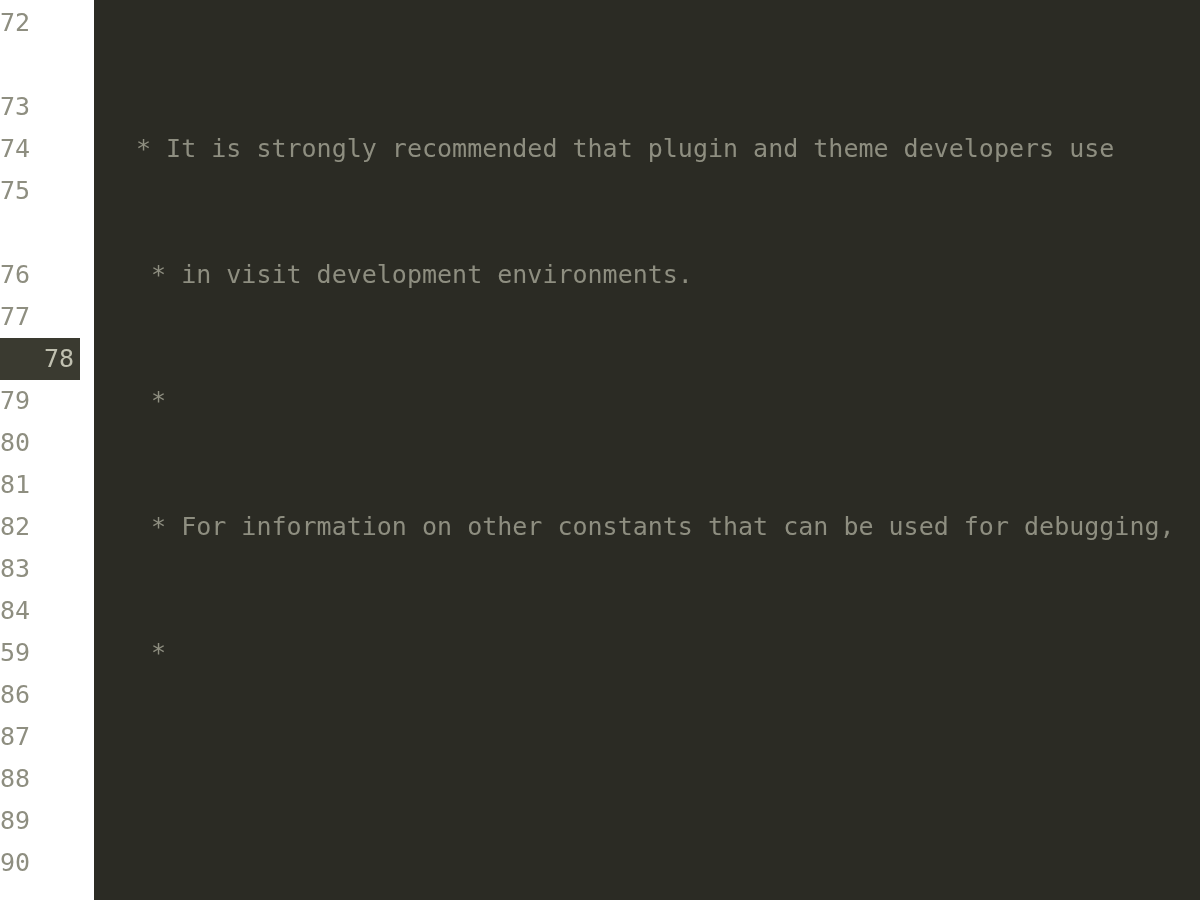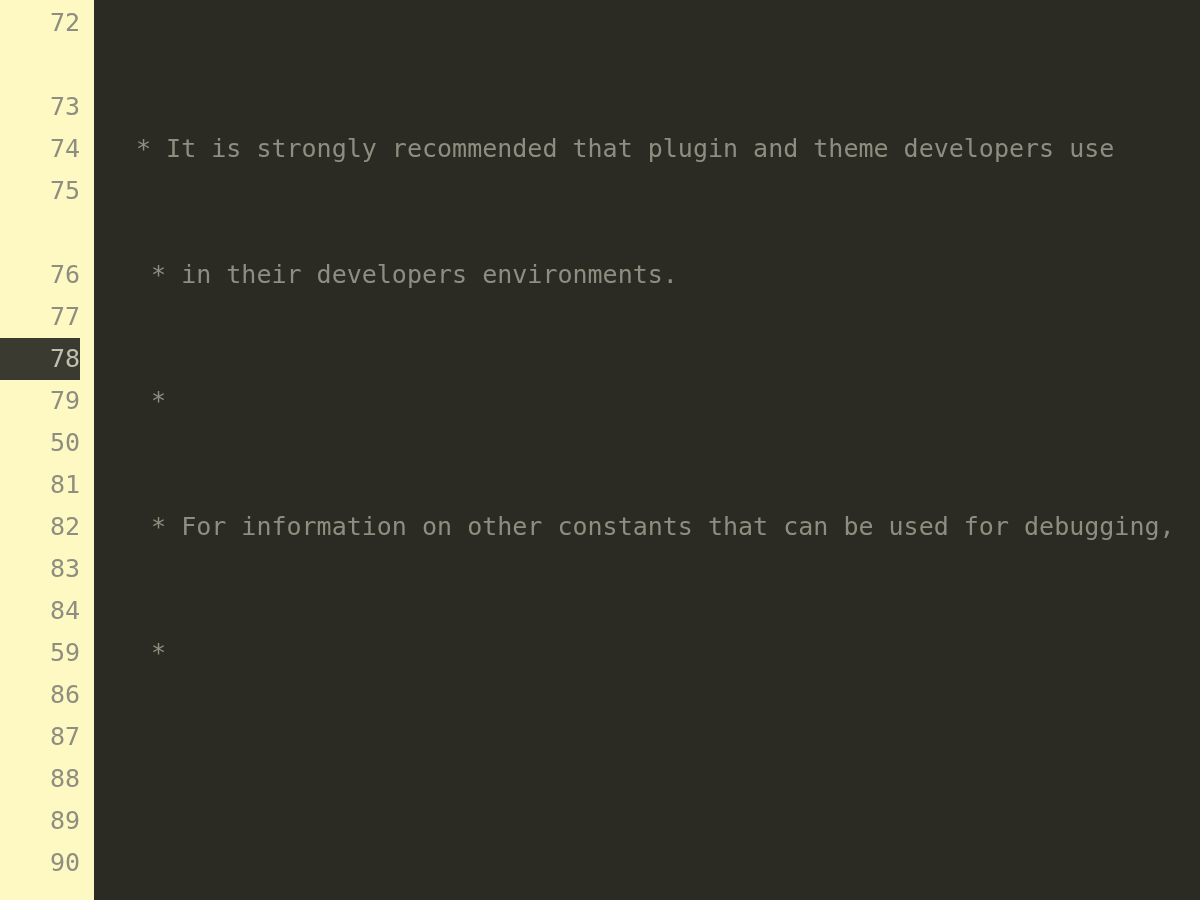--- a/index.html
+++ b/index.html
@@ -14,23 +14,23 @@
     font-family: "Consolas", "Menlo", "DejaVu Sans Mono", monospace;
     font-size: 25px;
     line-height: 42px;
     color: #d6d6c8;
     display: flex;
     width: 100%;
     height: 100%;
   }
   .gutter {
     flex: 0 0 80px;
-    background: #fef9c3;
+    background: #ffffff;
     color: #8e8e80;
-    text-align: right;
+    text-align: left;
     padding-right: 14px;
     padding-top: 2px;
     user-select: none;
   }
   .gutter div {
     height: 42px;
   }
   .gutter .wrap {
     color: transparent;
   }
@@ -60,37 +60,37 @@
       <div>72</div>
       <div class="wrap">.</div>
       <div>73</div>
       <div>74</div>
       <div>75</div>
       <div class="wrap">.</div>
       <div>76</div>
       <div>77</div>
       <div class="hl">78</div>
       <div>79</div>
-      <div>50</div>
+      <div>80</div>
       <div>81</div>
       <div>82</div>
       <div>83</div>
       <div>84</div>
       <div>59</div>
       <div>86</div>
       <div>87</div>
       <div>88</div>
       <div>89</div>
       <div>90</div>
     </div>
 
   <div class="code">
 
     <div class="line indent1"><span class="c">* It is strongly recommended that plugin and theme developers use</span></div>
-    <div class="line indent1"><span class="c"> * in their developers environments.</span></div>
+    <div class="line indent1"><span class="c"> * in visit development environments.</span></div>
     <div class="line indent1"><span class="c"> *</span></div>
     <div class="line indent1"><span class="c"> * For information on other constants that can be used for debugging,</span></div>
     <div class="line indent1"><span class="c"> *</span></div>
 
     
 
     
 
     
 

